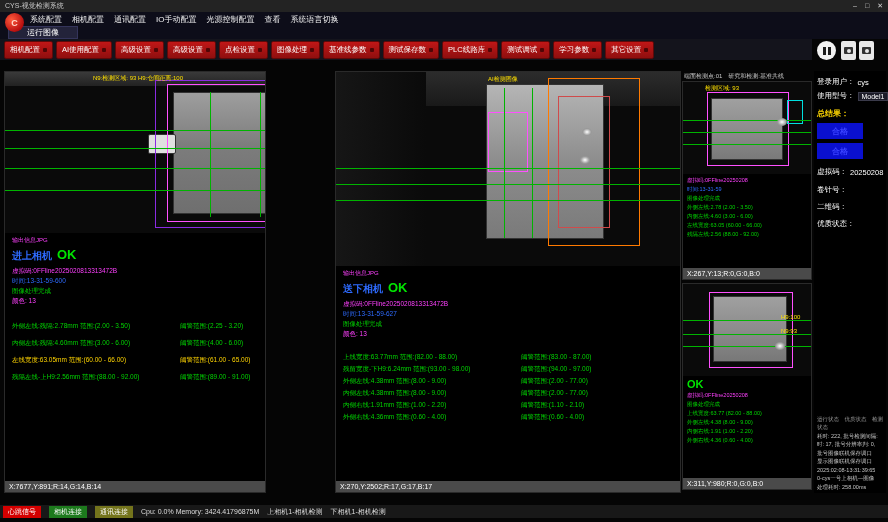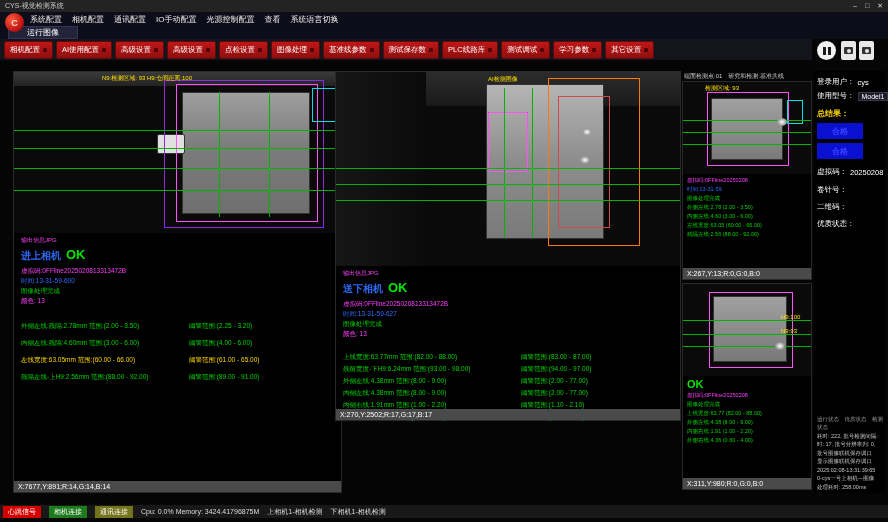--- a/index.html
+++ b/index.html
@@ -20,22 +20,22 @@
   .tbtn{display:flex;align-items:center;gap:3px;background:linear-gradient(#c01717,#8f0f0f);color:#fff;font-size:7.5px;padding:3px 5px;border-radius:2px;border:1px solid #5f0909;cursor:pointer;white-space:nowrap}
   .tbtn .dot{width:4px;height:4px;background:#4f0606;border-radius:1px}
   .pause-btn{position:absolute;left:817px;top:41px;width:19px;height:19px;border-radius:50%;background:#f2f2f2;display:flex;align-items:center;justify-content:center;gap:2px;cursor:pointer}
   .pause-btn .bar{width:3px;height:8px;background:#1c1c1c}
   .cam-btn{position:absolute;top:41px;width:15px;height:19px;background:#e8e8e8;border-radius:2px;display:flex;align-items:center;justify-content:center;cursor:pointer}
   .cam-glyph{width:9px;height:7px;background:#333;border-radius:1px;position:relative}
   .cam-glyph:after{content:"";position:absolute;left:2.5px;top:1.5px;width:4px;height:4px;border-radius:50%;background:#e8e8e8}
 
   
   .view{position:absolute;top:71px;background:#000;border:1px solid #2a2a2a}
-  .view-left{left:13px;width:329px;height:422px}
-  .view-middle{left:335px;width:346px;height:350px}
+  .view-left{left:4px;width:262px;height:422px}
+  .view-middle{left:335px;width:346px;height:422px}
   .cam{position:relative;width:100%;background:#0a0a0a;overflow:hidden;cursor:crosshair}
   .view-left .cam{height:161px}
   .view-middle .cam{height:194px}
   .statusline{position:absolute;left:0;bottom:0;width:100%;height:11px;background:#4a4a4a;color:#fff;font-size:7px;display:flex;align-items:center;padding-left:4px}
   .hline{position:absolute;left:0;width:100%;height:1px;background:#00b400}
   .vline{position:absolute;width:1px;background:#00b400}
   .obox{position:absolute;border:1px solid}
   .part{position:absolute;border:1px solid #333}
   .olabel{position:absolute;font-size:6px;color:#ffe000;white-space:nowrap}
   .spot{position:absolute;width:10px;height:8px;border-radius:50%;background:radial-gradient(#fff,#999 60%,rgba(0,0,0,0))}

